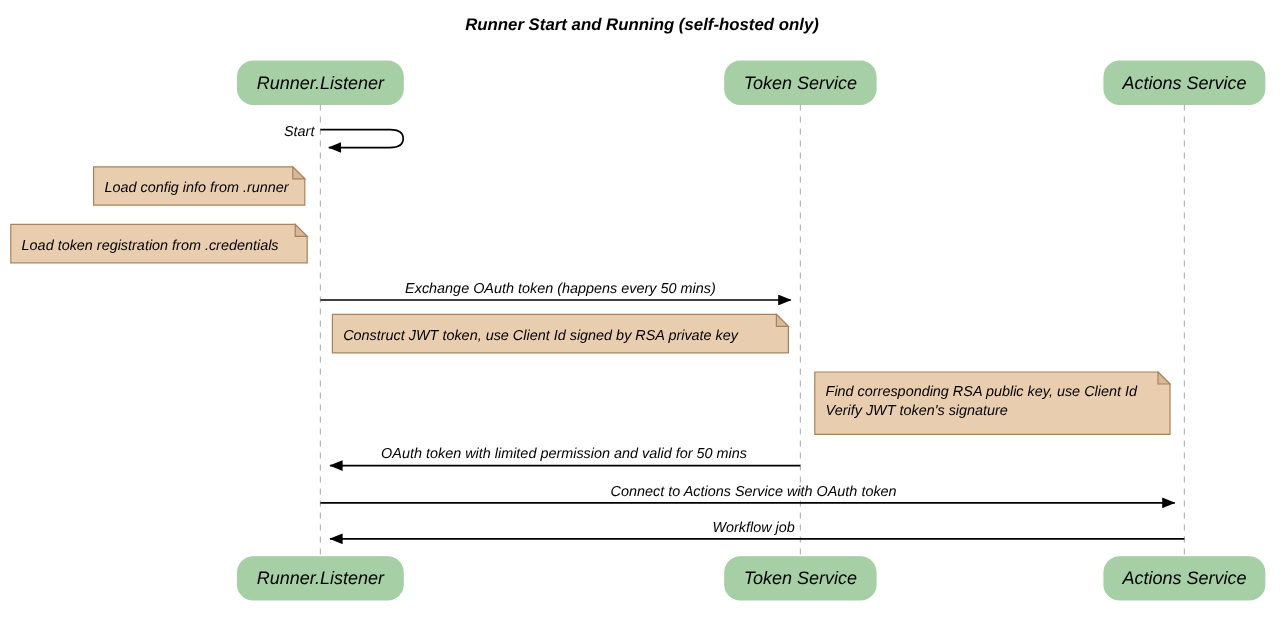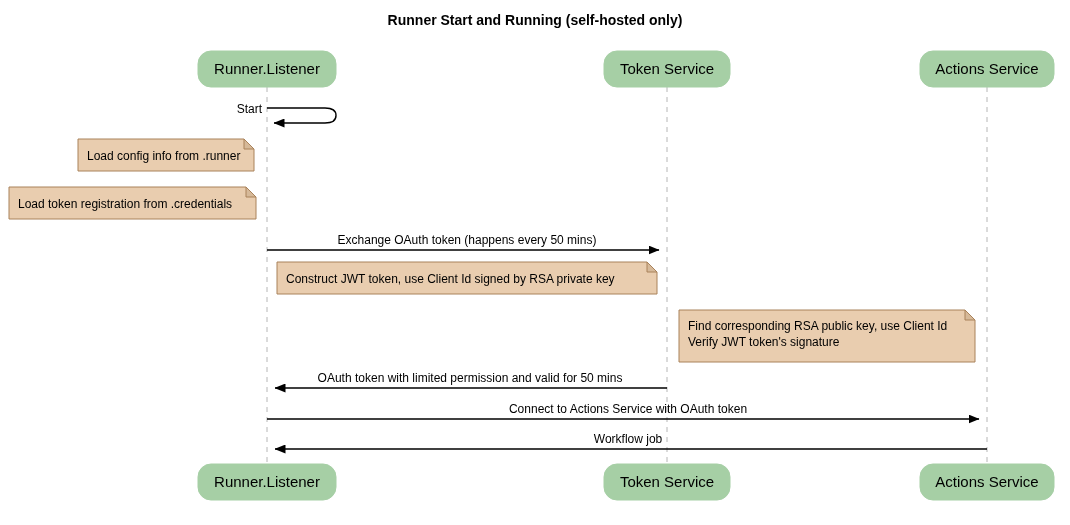--- a/index.html
+++ b/index.html
@@ -11,20 +11,21 @@
     width: 1070px;
     height: 525px;
     position: relative;
     overflow: hidden;
     font-family: "Liberation Sans", sans-serif;
     color: #000000;
   }
   #diagram-root {
     position: absolute;
     inset: 0;
+    font-style: italic;
   }
   svg.seq {
     position: absolute;
     top: 0;
     left: 0;
     width: 1070px;
     height: 525px;
     display: block;
   }
   text {

